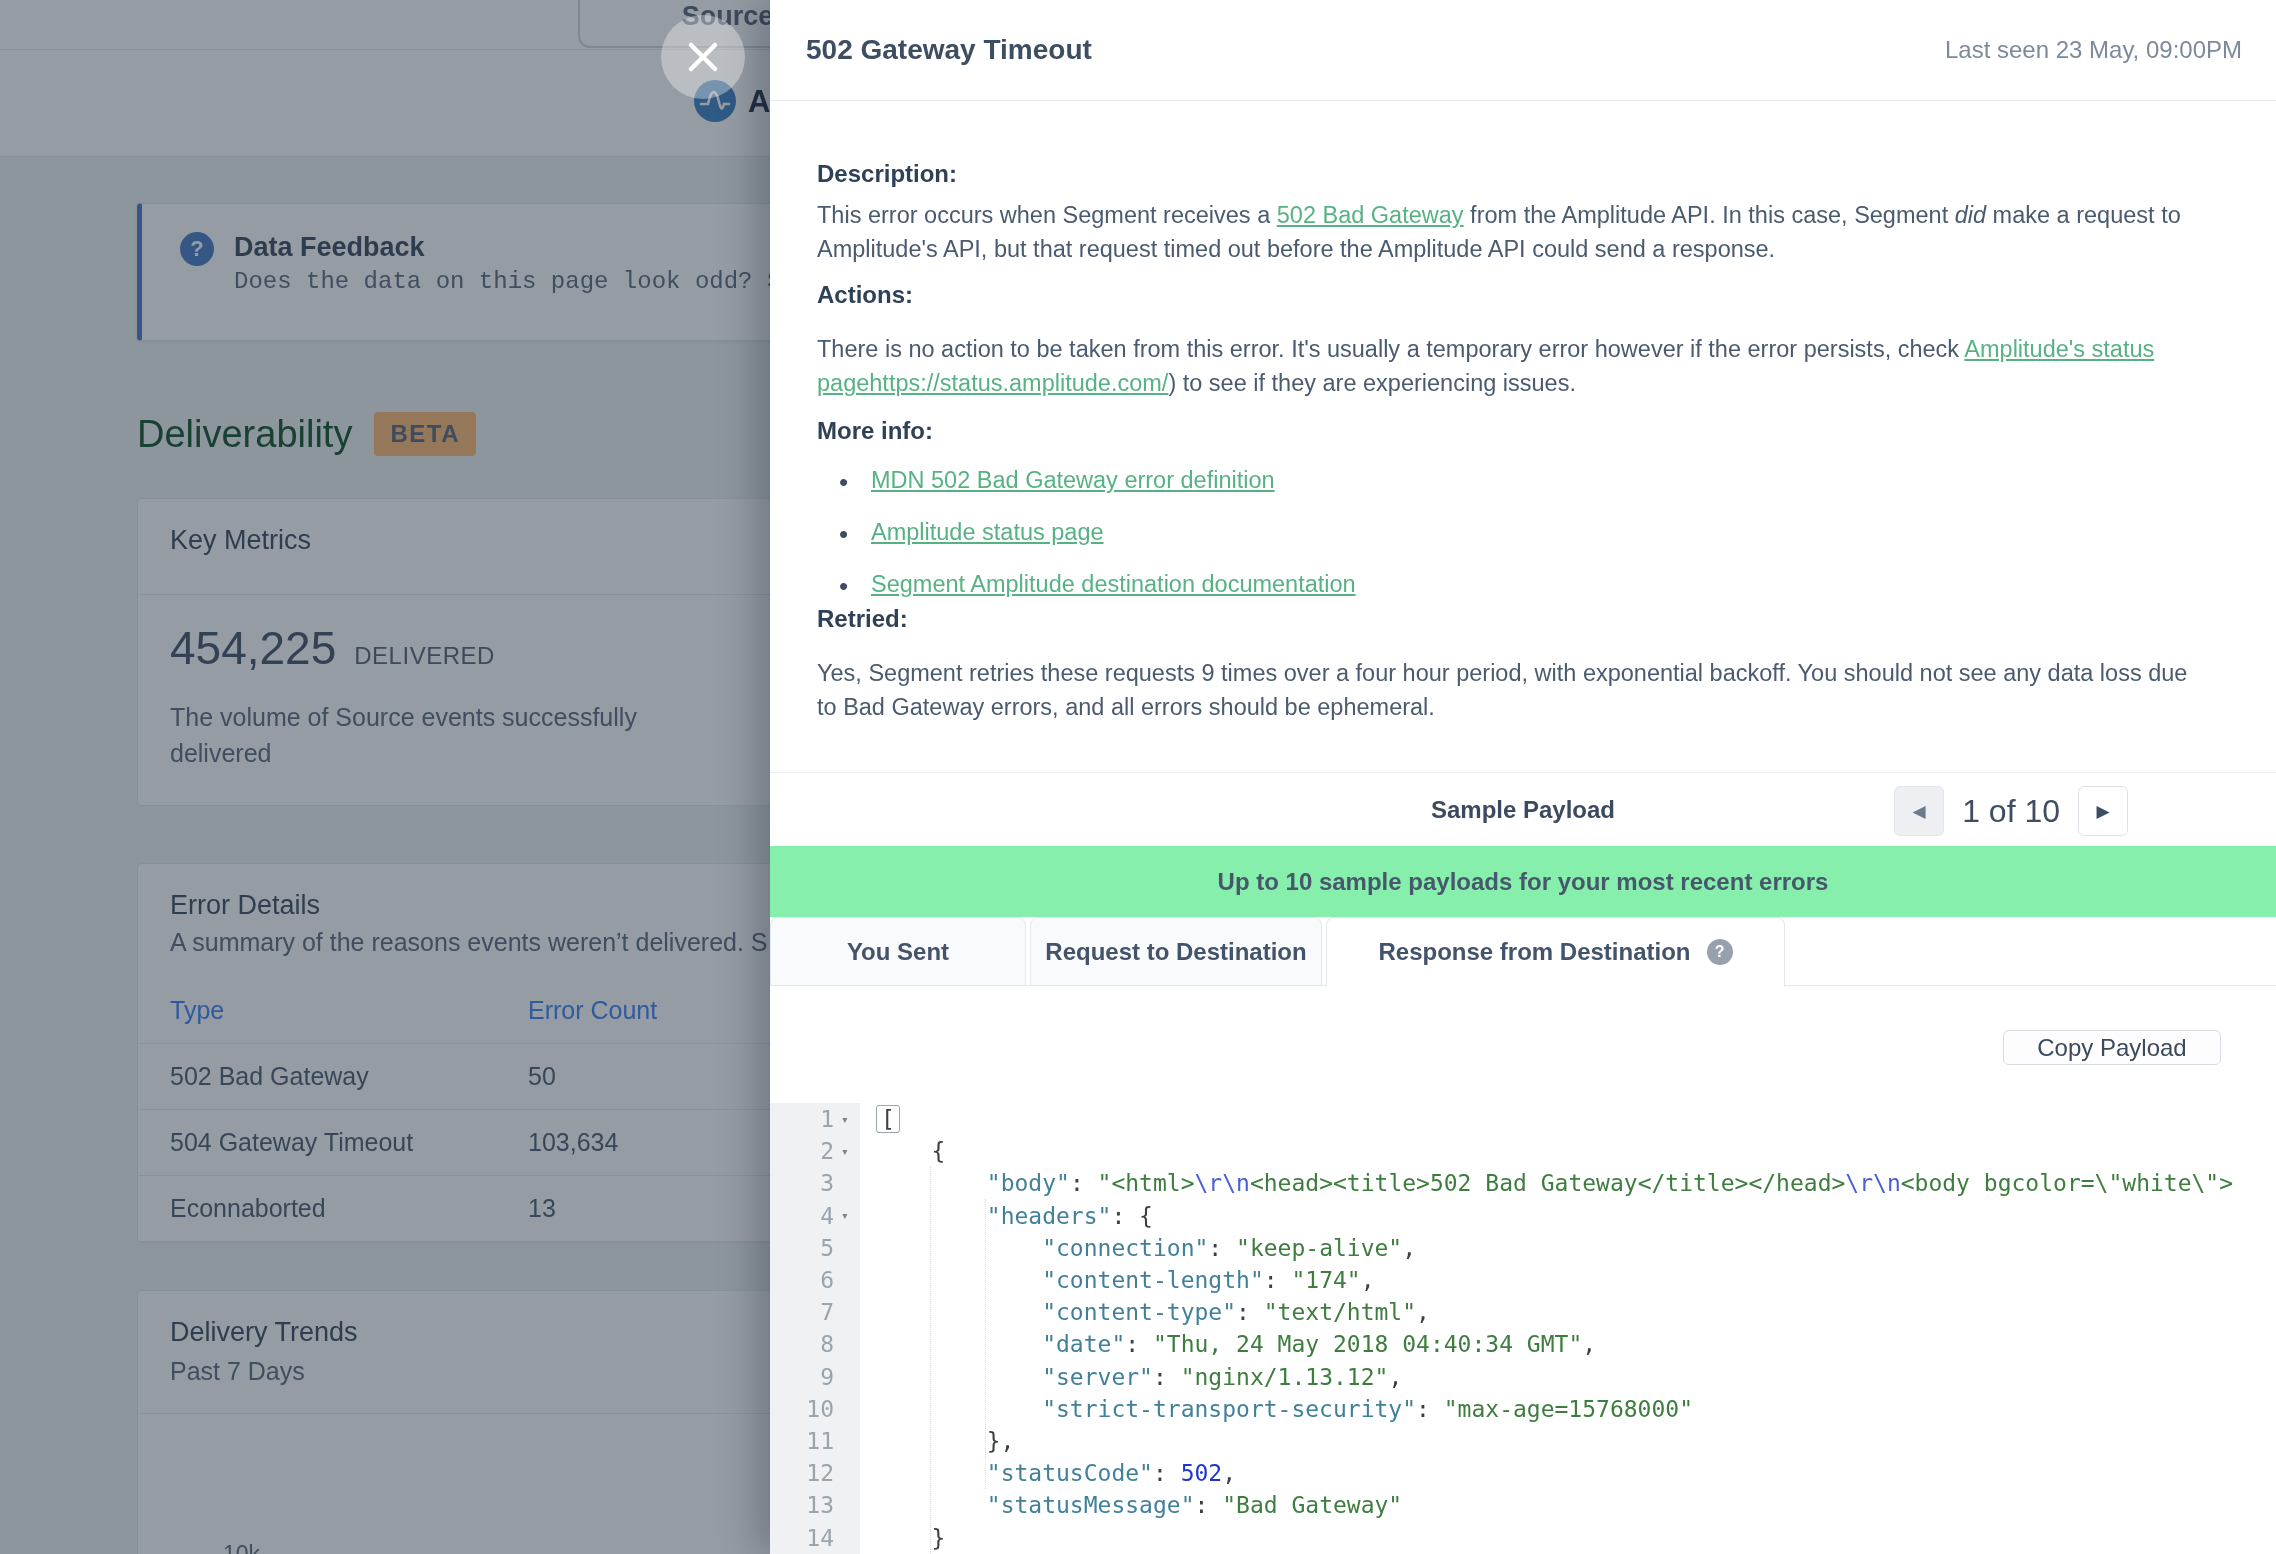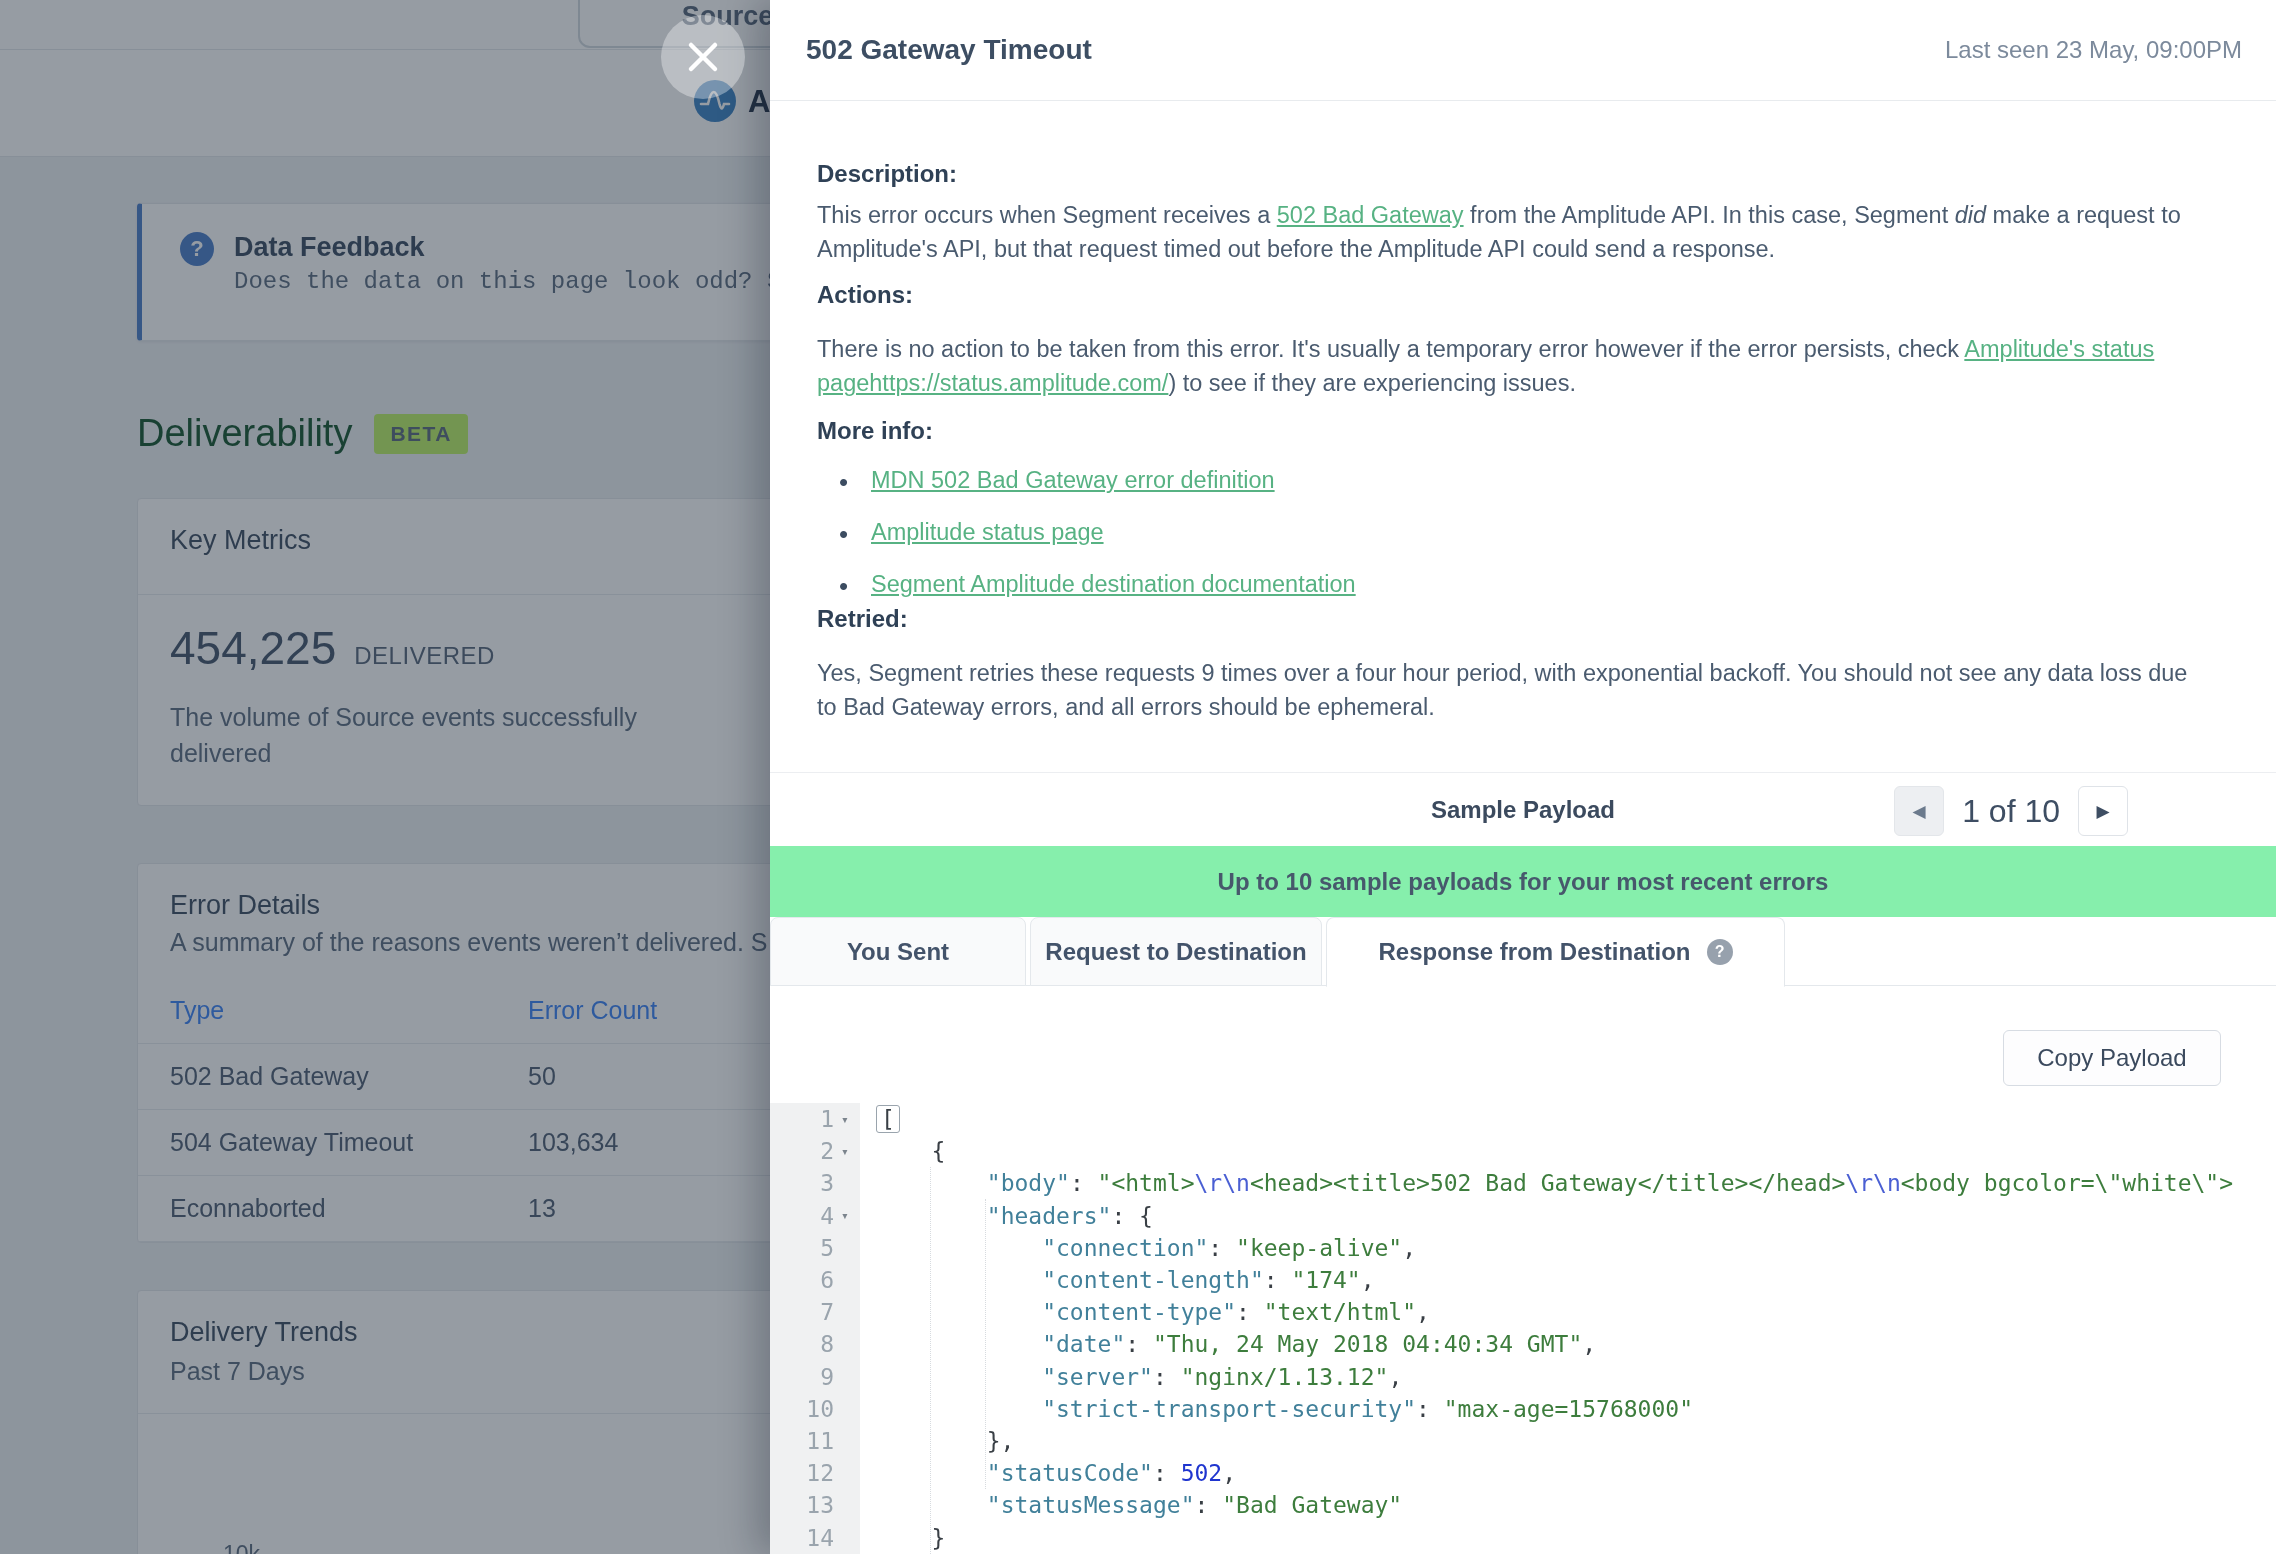--- a/index.html
+++ b/index.html
@@ -16,21 +16,21 @@
   .bg-content { position:absolute; left:0; top:157px; width:100%; height:1397px; background:#eef1f4; }
 
   .card { position:absolute; background:#fff; border:1px solid #e2e6ea; border-radius:4px; }
   .feedback-card { left:137px; top:203px; width:700px; height:138px; border-left:5px solid #4a7dc9; box-shadow:0 1px 3px rgba(40,55,70,.08); }
   .q-icon { position:absolute; left:38px; top:28px; width:34px; height:34px; border-radius:50%; background:#4a7dc9; color:#fff; font-size:22px; font-weight:700; display:flex; align-items:center; justify-content:center; }
   .feedback-title { position:absolute; left:92px; top:28px; font-size:27px; font-weight:600; color:#394b61; }
   .feedback-body { position:absolute; left:92px; top:64px; font-size:24px; color:#5c6c80; white-space:nowrap; overflow:hidden; width:600px;font-family:Liberation Mono, monospace; }
 
   .deliv-line { position:absolute; left:137px; top:412px; display:flex; align-items:center; gap:22px; }
   .deliv-title { font-size:38px; font-weight:500; color:#14532d; }
-  .beta-badge { background:#bef264; border-radius:4px; padding:8px 16px; font-size:21px; font-weight:700; letter-spacing:1.5px; color:#5a6a7e; }
+  .beta-badge { background:#fdba74; border-radius:4px; padding:8px 16px; font-size:24px; font-weight:700; letter-spacing:1.5px; color:#5a6a7e; }
 
   .key-card { left:137px; top:498px; width:700px; height:308px; }
   .card-h { position:absolute; left:32px; top:26px; font-size:27px; font-weight:500; color:#3c4c61; }
   .key-divider { position:absolute; left:0; top:95px; width:100%; border-top:1px solid #e7eaee; }
   .big-num-row { position:absolute; left:32px; top:122px; display:flex; align-items:baseline; gap:18px; }
   .big-num { font-size:46px; font-weight:500; color:#43536a; }
   .big-num-label { font-size:24px; letter-spacing:.5px; color:#55657a; }
   .key-desc { position:absolute; left:32px; top:200px; width:560px; font-size:25px; line-height:36px; color:#5c6c80; }
 
   .err-card { left:137px; top:863px; width:700px; height:380px; }
@@ -74,21 +74,21 @@
   .pager-label { font-size:32px; color:#3e4e63; }
 
   .sp-banner { position:absolute; left:0; top:846px; width:100%; height:71px; background:#86efac; display:flex; align-items:center; justify-content:center; font-size:24px; font-weight:700; color:#47586c; }
 
   .tabs { position:absolute; left:0; top:917px; width:100%; height:69px; }
   .tabs .strip-line { position:absolute; left:0; bottom:0; width:100%; border-bottom:1px solid #e4e8ec; }
   .tab { position:absolute; top:0; height:69px; background:#f9fafb; border:1px solid #e4e8ec; border-radius:8px 8px 0 0; display:flex; align-items:center; justify-content:center; gap:16px; font-size:24px; font-weight:600; color:#43536a; cursor:pointer; }
   .tab.active { background:#fff; border-bottom:1px solid #fff; height:70px; z-index:2; }
   .help-icon { width:26px; height:26px; border-radius:50%; background:#97a1ad; color:#fff; font-size:16px; font-weight:700; display:flex; align-items:center; justify-content:center; }
 
-  .copy-btn { position:absolute; right:55px; top:1030px; width:218px; height:56px; background:#fdfdfe; border:1px solid #d7dce3; border-radius:6px; font-size:24px; color:#3b4a5e; font-family:"Liberation Sans",sans-serif; display:flex; align-items:center; justify-content:center; cursor:pointer; }
+  .copy-btn { position:absolute; right:55px; top:1030px; width:218px; height:35px; background:#fdfdfe; border:1px solid #d7dce3; border-radius:6px; font-size:24px; color:#3b4a5e; font-family:"Liberation Sans",sans-serif; display:flex; align-items:center; justify-content:center; cursor:pointer; }
 
   .code { position:absolute; left:0; top:1103px; width:100%; height:451px; font-family:"DejaVu Sans Mono", monospace; font-size:23px; }
   .code-line { display:flex; height:32.2px; align-items:center; }
   .gutter { width:90px; height:100%; background:#f0f1f2; color:#9aa4ad; display:flex; align-items:center; justify-content:flex-end; padding-right:6px; flex:none; }
   .gutter .fold { width:18px; font-size:13px; color:#7b848d; margin-left:2px; text-align:center; }
   .gutter .nofold { width:18px; margin-left:2px; }
   .ctext { padding-left:16px; white-space:pre; color:#393f45; }
   .tk-k { color:#41809a; }
   .tk-s { color:#3d7d3d; }
   .tk-e { color:#4a5fd3; }

